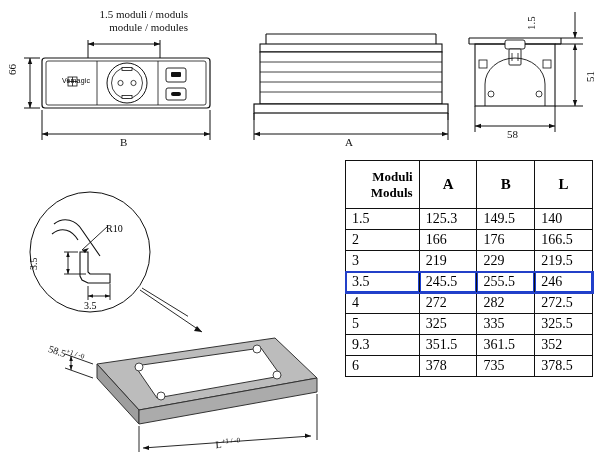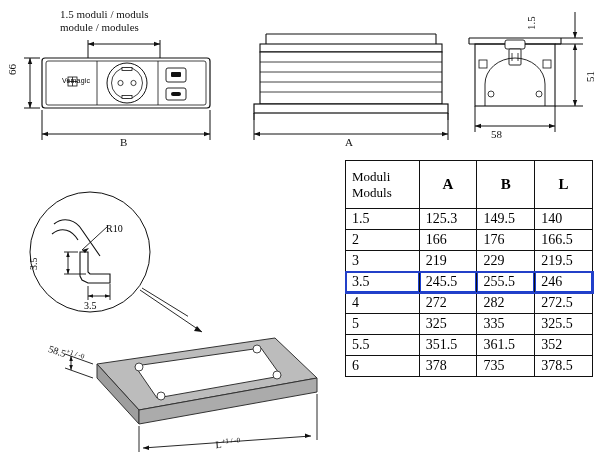--- a/index.html
+++ b/index.html
@@ -7,41 +7,41 @@
     width:600px;height:475px;
     background:#ffffff;
     font-family:"Liberation Serif", serif;
     color:#000;
     position:relative;
     overflow:hidden;
   }
   .abs{position:absolute;}
   .lbl{font-size:11px;line-height:1.15;color:#111;}
   .lbl-sm{font-size:10px;}
-  .center{text-align:left;}
+  .center{text-align:right;}
 
   
   #spec-table{
     position:absolute;left:345px;top:160px;width:248px;
     border-collapse:collapse;
     font-family:"Liberation Serif", serif;
   }
   #spec-table td,#spec-table th{
     border:1px solid #111;
     padding:2px 6px;
     font-size:14px;
     text-align:left;
     height:21px;
     box-sizing:border-box;
     background:#fff;
   }
   #spec-table thead th{
     font-size:15px;font-weight:700;text-align:center;height:48px;
   }
-  #spec-table thead th:first-child{font-size:13px;font-weight:400;text-align:left;line-height:1.2;}
+  #spec-table thead th:first-child{font-size:13px;font-weight:700;text-align:right;line-height:1.2;}
   #spec-table td:first-child{width:74px;}
   #spec-table td{width:58px;}
   tr.highlight td{
     box-shadow:inset 0 0 0 1px #1a3fd0;
   }
   tr.highlight{outline:2px solid #2340c8;outline-offset:-1px;}
 
   svg{display:block;}
 </style>
 </head>
@@ -180,21 +180,21 @@
       <line x1="20" y1="106" x2="20" y2="132"></line>
       <line x1="100" y1="106" x2="100" y2="132"></line>
       <line x1="20" y1="126" x2="100" y2="126"></line>
     </g>
     <polygon points="20,126 26,123.8 26,128.2" fill="#111"></polygon>
     <polygon points="100,126 94,123.8 94,128.2" fill="#111"></polygon>
   </svg>
 
   <div class="abs lbl" style="left:70px;top:30px;transform:rotate(-90deg);transform-origin:left top;">1.5</div>
   <div class="abs lbl" style="left:129px;top:82px;transform:rotate(-90deg);transform-origin:left top;">51</div>
-  <div class="abs lbl" style="left:36px;top:128px;">58</div>
+  <div class="abs lbl" style="left:52px;top:128px;">58</div>
 </div>
 
 <div class="abs" style="left:18px;top:190px;width:170px;height:135px;">
   <svg width="170" height="135" viewBox="0 0 170 135">
     <circle cx="72" cy="62" r="60" fill="#fff" stroke="#111" stroke-width="1"></circle>
 
     <path d="M36 34 C46 26 58 30 64 40 L82 66" fill="none" stroke="#111" stroke-width="1.1"></path>
     <path d="M34 44 C44 36 54 40 60 50" fill="none" stroke="#111" stroke-width="1.1"></path>
     <path d="M62 62 L62 86 L64 90 L70 93 L92 93 L92 84 L72 84 L70 82 L70 62 Z" fill="#fff" stroke="#111" stroke-width="1.1"></path>
 
@@ -316,21 +316,21 @@
         <td>282</td>
         <td>272.5</td>
       </tr>
       <tr>
         <td>5</td>
         <td>325</td>
         <td>335</td>
         <td>325.5</td>
       </tr>
       <tr>
-        <td>5.5</td>
+        <td>9.3</td>
         <td>351.5</td>
         <td>361.5</td>
         <td>352</td>
       </tr>
       <tr>
         <td>6</td>
         <td>378</td>
         <td>735</td>
         <td>378.5</td>
       </tr>

